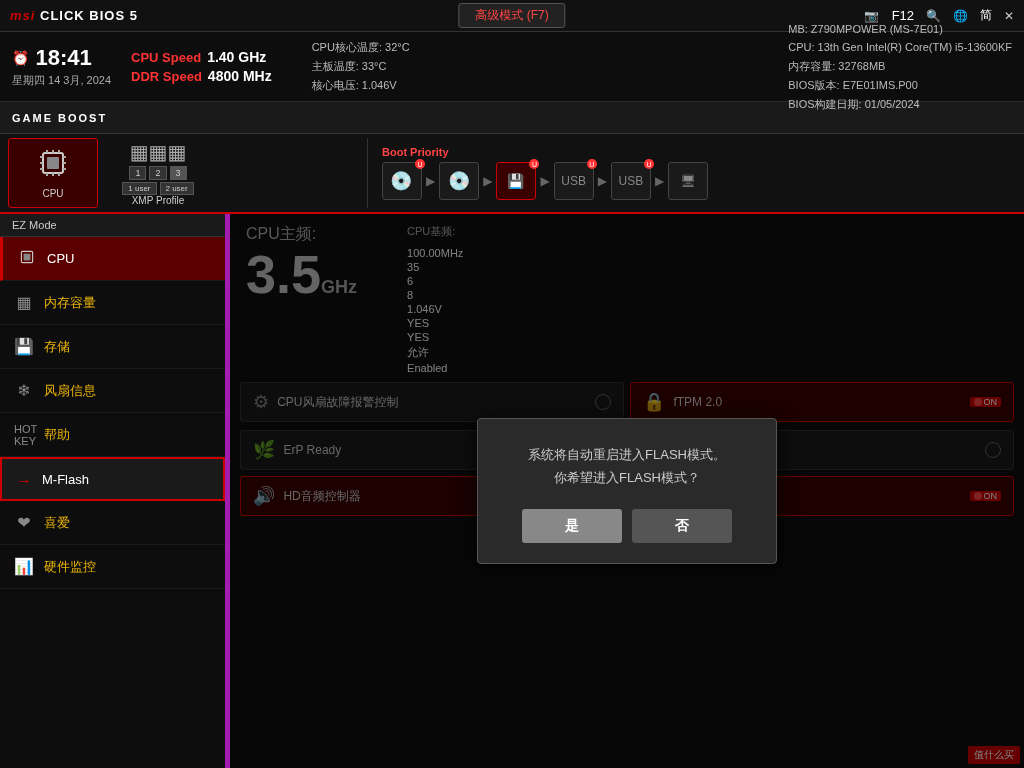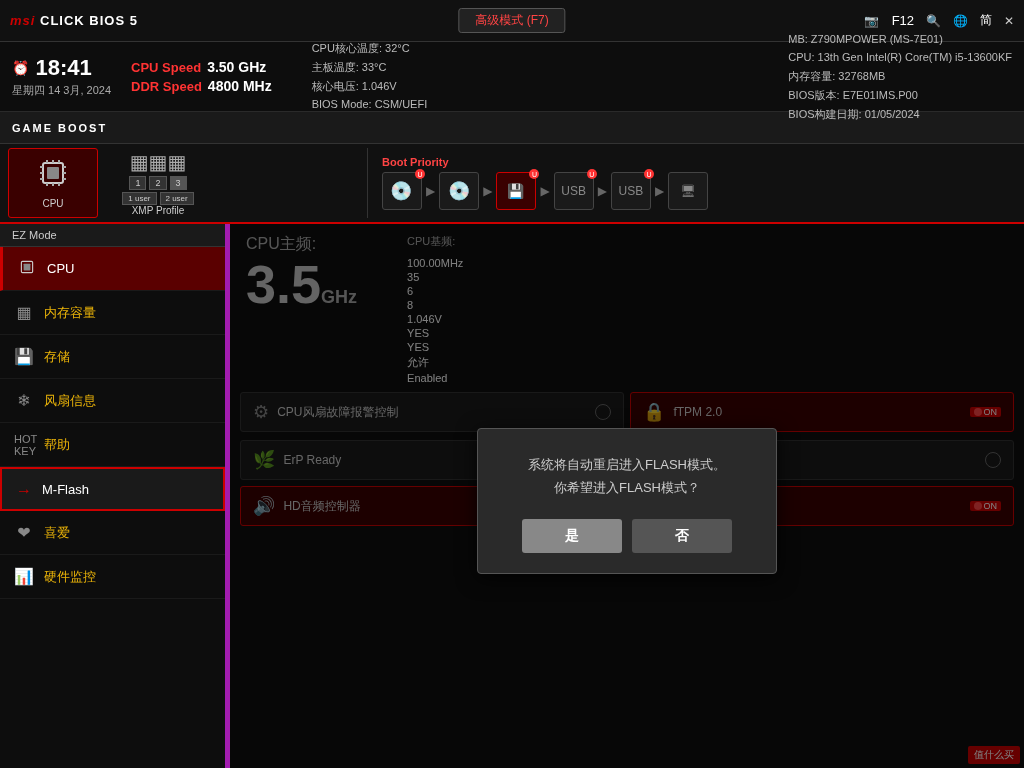--- a/index.html
+++ b/index.html
@@ -9,21 +9,21 @@
       background: #0a0a0a;
       font-family: 'Arial', sans-serif;
       color: #ccc;
       overflow: hidden;
       position: relative;
     }
 
     
     .top-bar {
       background: #111;
-      height: 42px;
+      height: 32px;
       display: flex;
       align-items: center;
       padding: 0 10px;
       border-bottom: 1px solid #333;
       justify-content: space-between;
     }
     .top-bar-left {
       display: flex;
       align-items: center;
       gap: 8px;
@@ -461,32 +461,31 @@
       <span class="clock-icon">⏰</span>
       <span>18:41</span>
     </div>
     <div class="clock-date">
       <span>星期四</span>&nbsp;<span>14 3月, 2024</span>
     </div>
   </div>
   <div class="speed-section">
     <div class="speed-row">
       <span class="speed-label-cpu">CPU Speed</span>
-      <span class="speed-value">3.50 GHz</span>
+      <span class="speed-value">1.40 GHz</span>
     </div>
     <div class="speed-row">
       <span class="speed-label-ddr">DDR Speed</span>
       <span class="speed-value">4800 MHz</span>
     </div>
   </div>
   <div class="sys-info-mid">
     <div>CPU核心温度: 32°C</div>
     <div>主板温度: 33°C</div>
     <div>核心电压: 1.046V</div>
-    <div>BIOS Mode: CSM/UEFI</div>
   </div>
   <div class="sys-info-right">
     <div>MB: Z790MPOWER (MS-7E01)</div>
     <div>CPU: 13th Gen Intel(R) Core(TM) i5-13600KF</div>
     <div>内存容量: 32768MB</div>
     <div>BIOS版本: E7E01IMS.P00</div>
     <div>BIOS构建日期: 01/05/2024</div>
   </div>
 </div>
 

